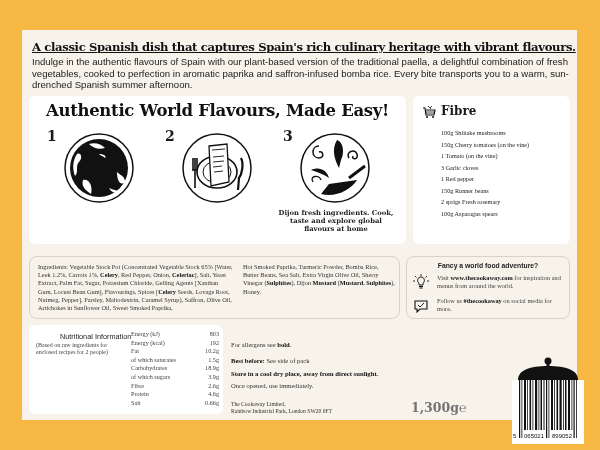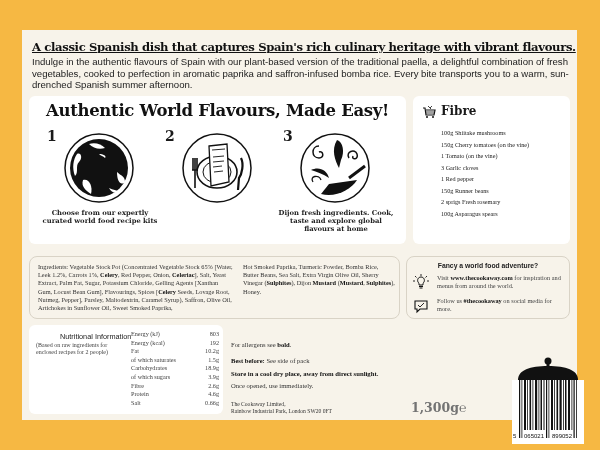--- a/index.html
+++ b/index.html
@@ -62,21 +62,20 @@
       <svg class="icon" viewBox="0 0 72 72">
         <circle cx="36" cy="36" r="34" fill="none" stroke="#111" stroke-width="1.5"></circle>
         <circle cx="36" cy="36" r="29" fill="#111"></circle>
         <path d="M14 22 C18 20 20 26 16 30 C12 34 16 40 12 44 C9 36 10 28 14 22 Z" fill="#fff"></path>
         <path d="M26 12 C32 10 38 12 42 16 C36 18 30 16 26 12 Z" fill="#fff"></path>
         <path d="M36 22 C40 22 44 24 42 26 C40 24 38 24 36 22 Z" fill="#fff"></path>
         <path d="M20 48 C26 46 30 54 28 62 C22 58 18 54 20 48 Z" fill="#fff"></path>
         <path d="M54 40 C58 44 62 44 62 50 C58 54 54 50 54 40 Z" fill="#fff"></path>
         <path d="M46 56 C50 58 54 58 56 60 C52 62 48 60 46 56 Z" fill="#fff"></path>
       </svg>
-      <div class="cap">Choose from our expertly curated world food recipe kits</div>
     </div>
 
     <div class="step" style="left:130px">
       <div class="num">2</div>
       <svg class="icon" viewBox="0 0 72 72">
         <circle cx="36" cy="36" r="34" fill="none" stroke="#111" stroke-width="1.5"></circle>
         <ellipse cx="36" cy="40" rx="20" ry="16" fill="none" stroke="#111" stroke-width="1.6"></ellipse>
         <ellipse cx="36" cy="40" rx="14" ry="11" fill="none" stroke="#111" stroke-width="1"></ellipse>
         <path d="M12 26 v12 M14 26 v12 M16 26 v12 M11 38 h6 M14 38 v18" stroke="#111" stroke-width="1.6" fill="none"></path>
         <path d="M60 26 C63 32 61 42 58 46 L57 58" stroke="#111" stroke-width="2.2" fill="none"></path>

